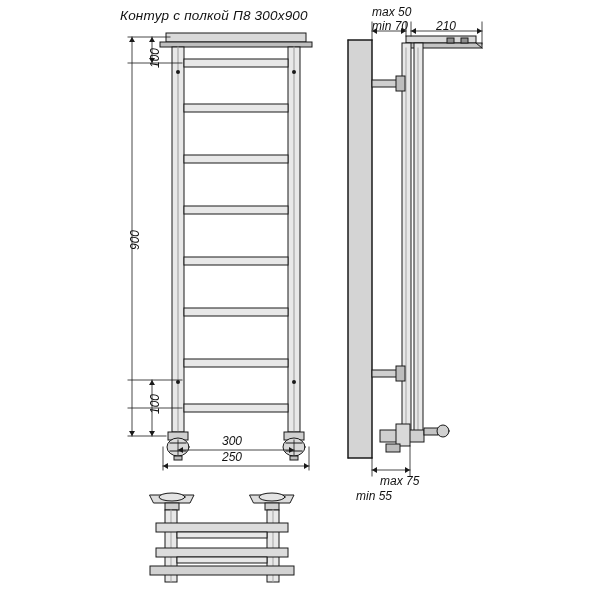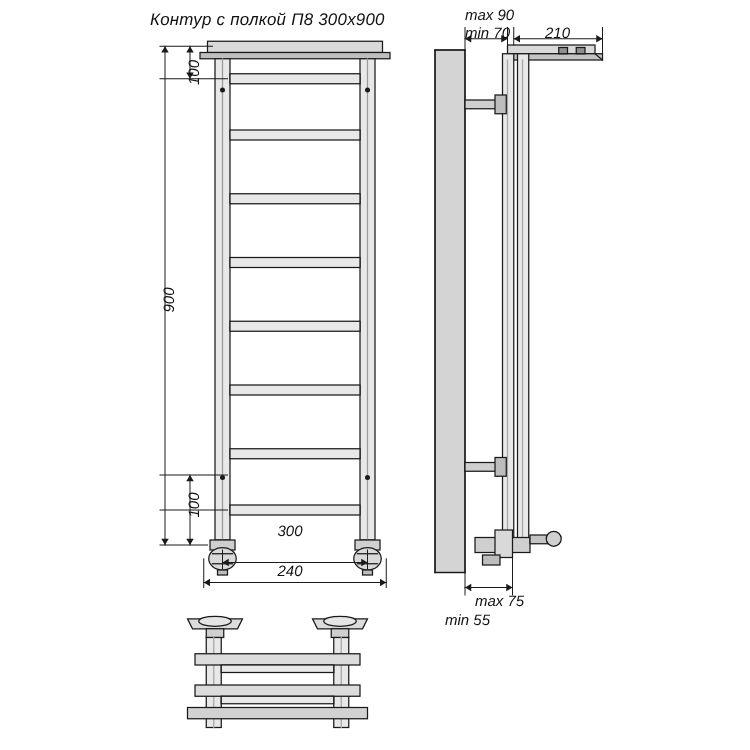--- a/index.html
+++ b/index.html
@@ -222,23 +222,23 @@
         <rect x="177" y="557" width="90" height="6" fill="#e8e8e8"></rect>
       </g>
 
     </g>
   </svg>
 
   <div class="dim vert" style="left:148px; top:68px;">100</div>
   <div class="dim vert" style="left:148px; top:414px;">100</div>
   <div class="dim vert" style="left:128px; top:250px;">900</div>
 
-  <div class="dim" style="left:222px; top:418px;">300</div>
-  <div class="dim" style="left:222px; top:450px;">240</div>
-
-  <div class="dim" style="left:372px; top:5px;">max 90</div>
+  <div class="dim" style="left:222px; top:434px;">300</div>
+  <div class="dim" style="left:222px; top:450px;">250</div>
+
+  <div class="dim" style="left:372px; top:5px;">max 50</div>
   <div class="dim" style="left:372px; top:19px;">min 70</div>
   <div class="dim" style="left:436px; top:19px;">210</div>
 
   <div class="dim" style="left:380px; top:474px;">max 75</div>
   <div class="dim" style="left:356px; top:489px;">min 55</div>
 
 </div>
 
 </body></html>

